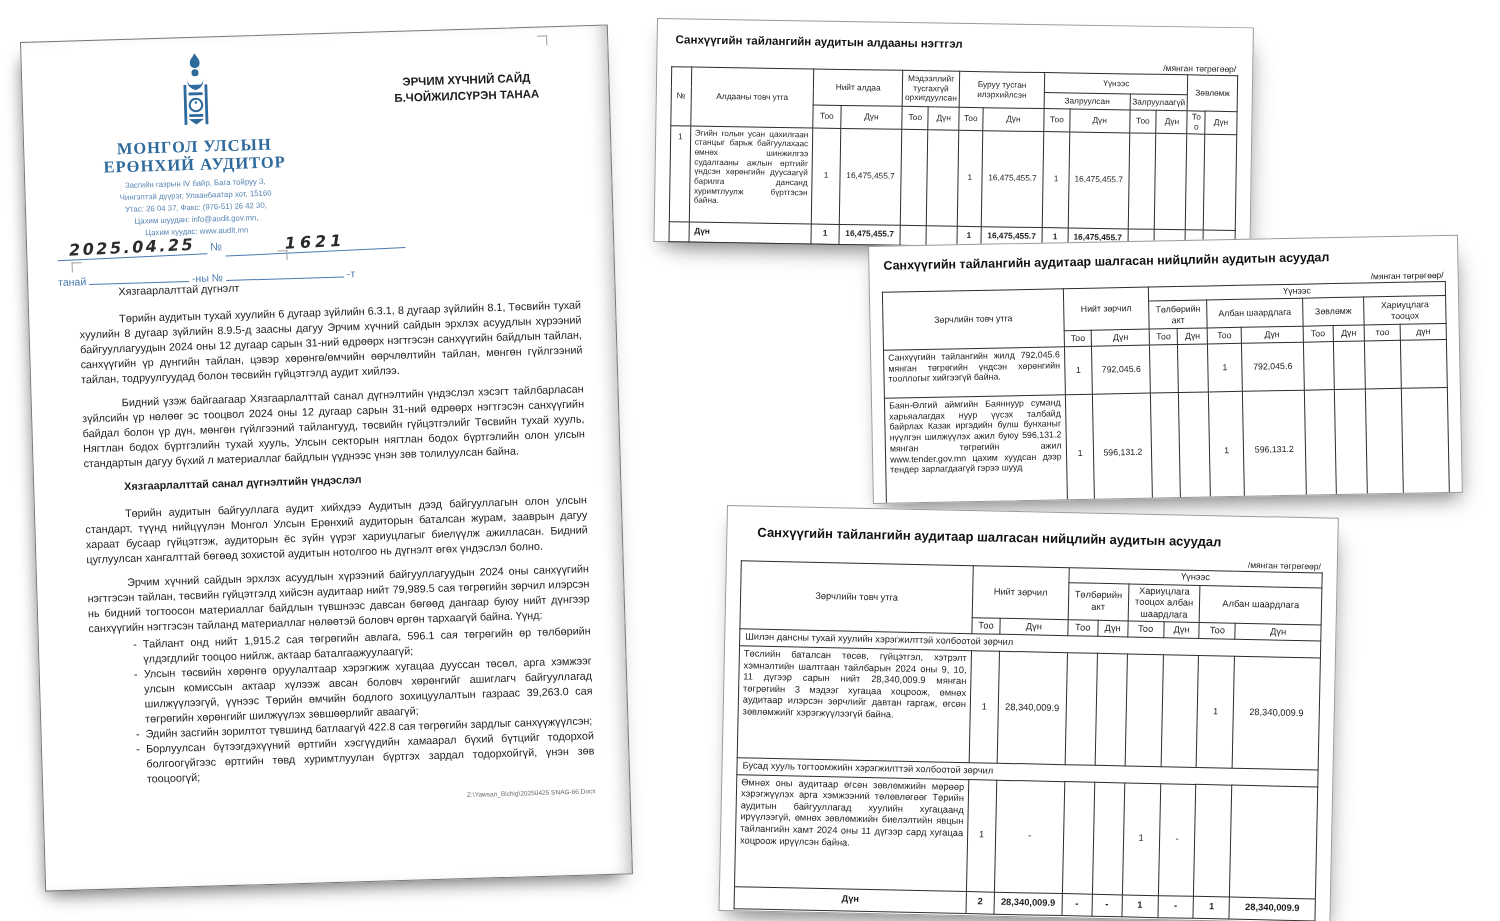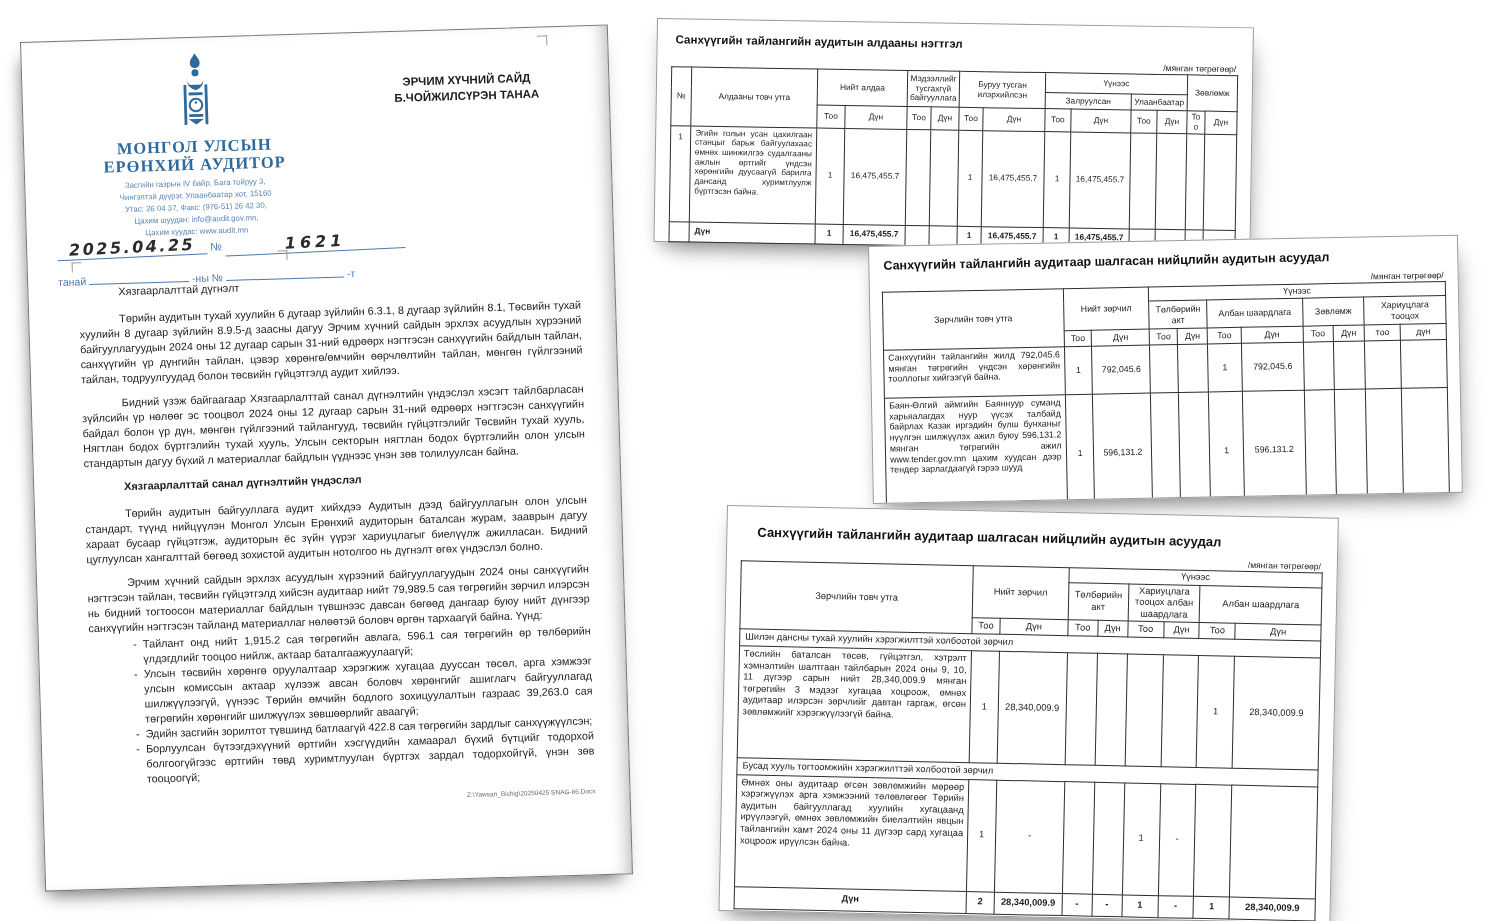--- a/index.html
+++ b/index.html
@@ -168,28 +168,28 @@
           <col style="width:26px">
           <col style="width:30px">
         <col style="width:18px">
           <col style="width:32px">
       </colgroup>
       <thead>
         <tr style="height:20px">
           <th rowspan="3">№</th>
           <th rowspan="3">Алдааны товч утга</th>
           <th colspan="2" rowspan="2">Нийт алдаа</th>
-          <th colspan="2" rowspan="2">Мэдээллийг тусгахгүй байгууллага</th>
+          <th colspan="2" rowspan="2">Мэдээллийг тусгахгүй орхигдуулсан</th>
           <th colspan="2" rowspan="2">Буруу тусган илэрхийлсэн</th>
           <th colspan="4">Үүнээс</th>
           <th colspan="2" rowspan="2">Зөвлөмж</th>
         </tr>
         <tr style="height:16px">
           <th colspan="2">Залруулсан</th>
-          <th colspan="2">Улаанбаатар</th>
+          <th colspan="2">Залруулаагүй</th>
         </tr>
         <tr style="height:14px">
           <th>Тоо</th>
           <th>Дүн</th>
           <th>Тоо</th>
           <th>Дүн</th>
           <th>Тоо</th>
           <th>Дүн</th>
           <th>Тоо</th>
           <th>Дүн</th>

